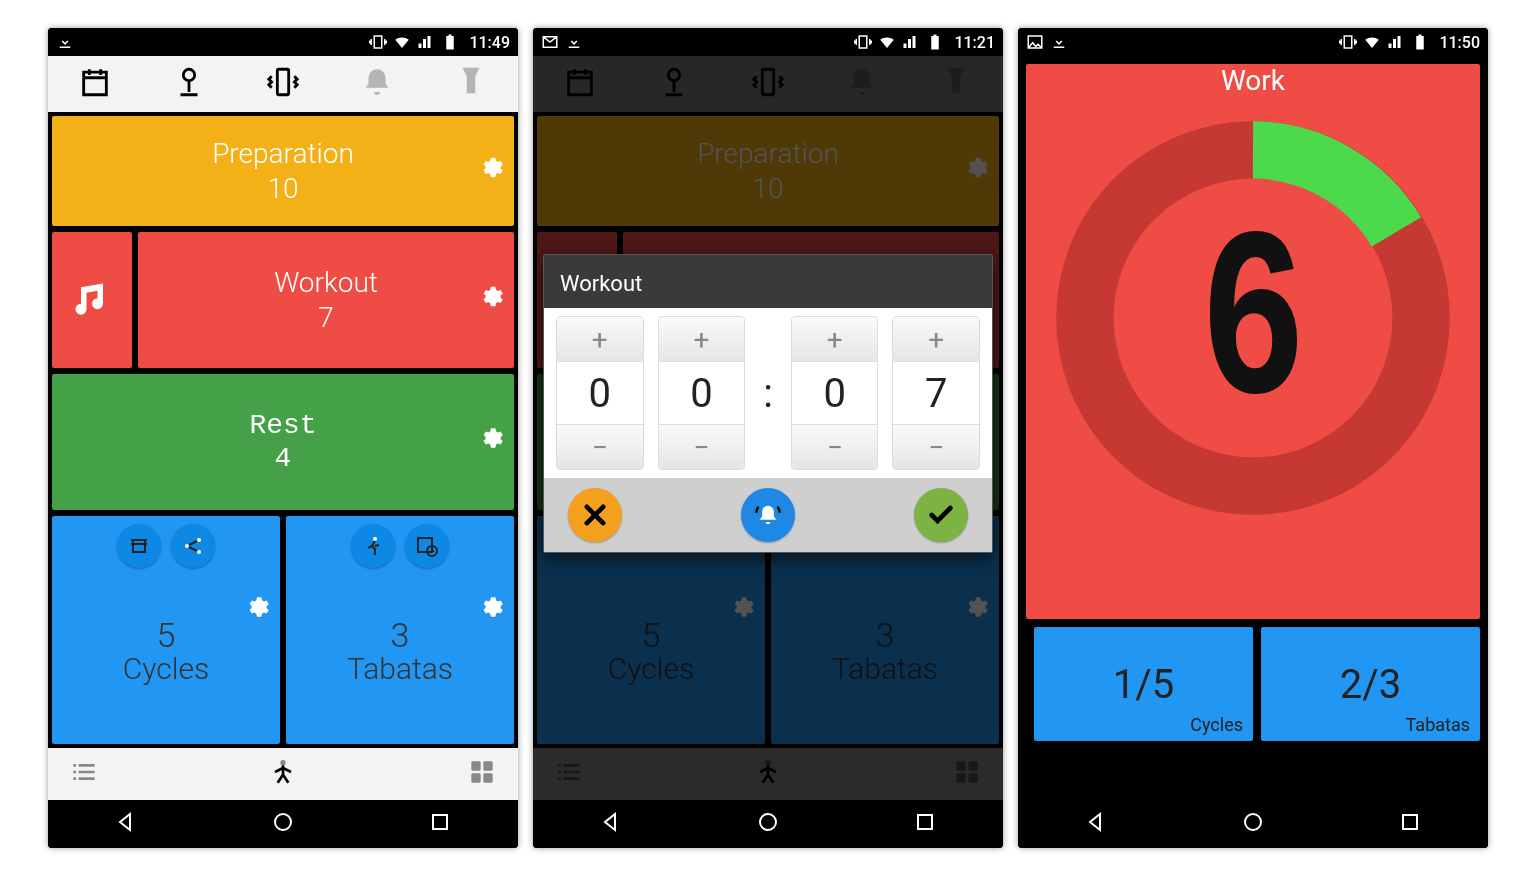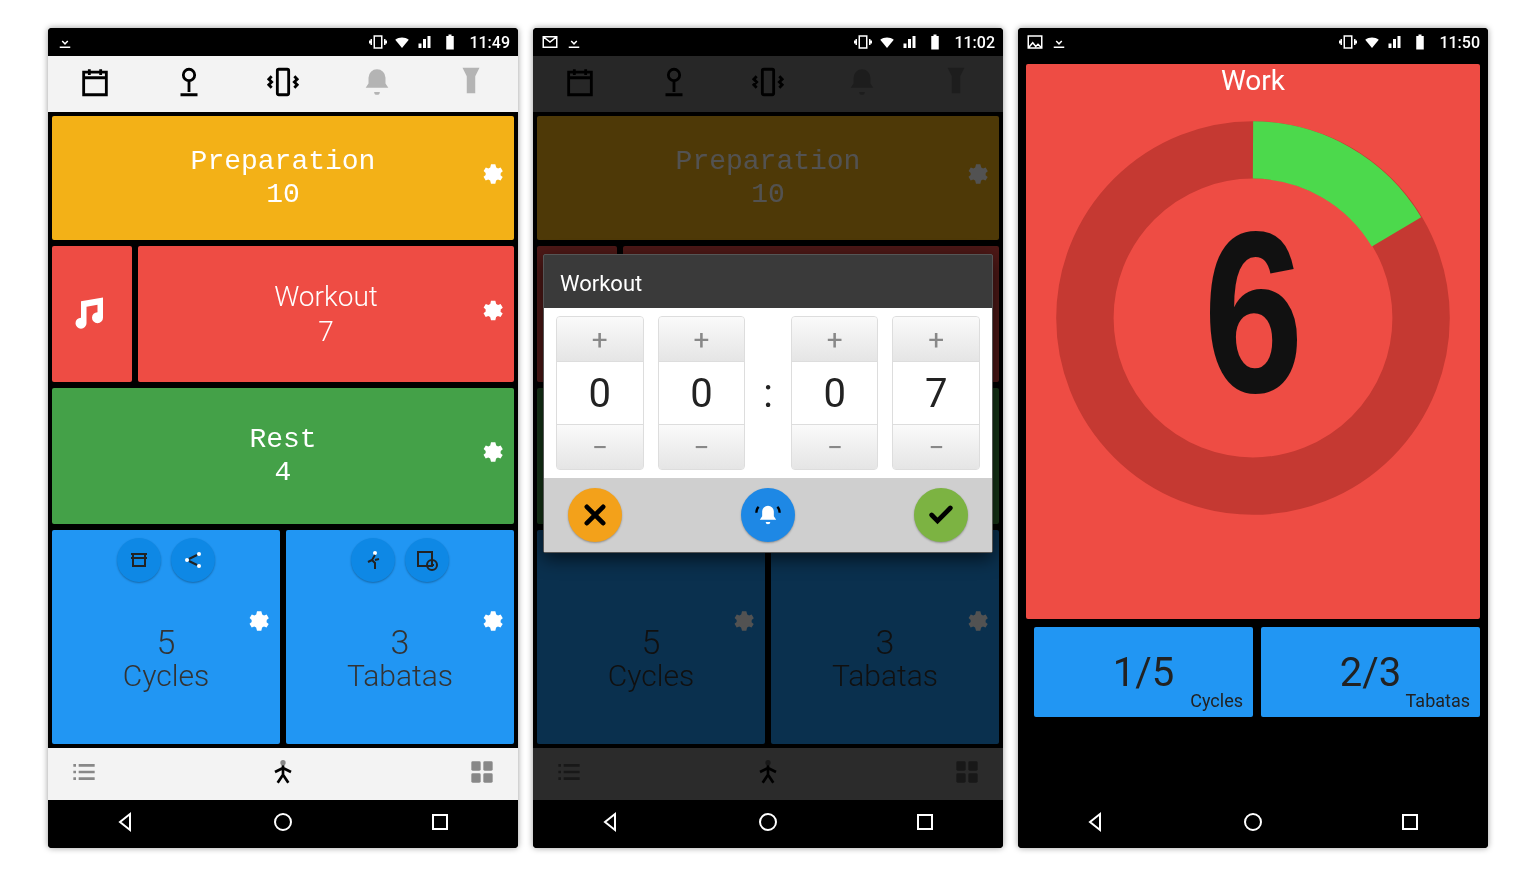--- a/index.html
+++ b/index.html
@@ -66,21 +66,21 @@
   .block {
     border-radius:2px;
     position:relative;
     color:#fff;
     display:flex; flex-direction:column; justify-content:center; align-items:center;
     font-size:28px; font-weight:300;
     box-shadow: 0 1px 2px rgba(0,0,0,.3);
   }
   .block .title { font-size:28px; }
   .block .val   { font-size:28px; margin-top:2px;}
-  .block-prep { background:#F3B117; height:124px;font-family:Liberation Mono, monospace;}
+  .block-prep { background:#F3B117; height:110px;}
   .block-row  { display:flex; gap:6px; height:136px;}
   .block-music { width:80px; background:#EE4C44; display:flex; align-items:center; justify-content:center;}
   .block-workout { flex:1; background:#EE4C44;}
   .block-rest { background:#44A148; height:136px;font-family:Liberation Mono, monospace;}
   .block-bottom { display:flex; gap:6px; flex:1;}
   .block-half { flex:1; background:#2196F3; position:relative; color:#222;}
   .gear-btn {
     position:absolute; right:10px; top:50%; transform:translateY(-50%);
   }
   .gear-btn svg { width:26px; height:26px; fill:#fff;}
@@ -135,21 +135,21 @@
     display:flex; flex-direction:column; align-items:center; color:#fff;
   }
   .timer-title { font-size:28px; }
   .ring-wrap { position:relative; width:410px; height:410px; margin-top:16px;}
   .ring-wrap svg{ width:100%; height:100%; display:block;}
   .digit {
     position:absolute; inset:0; display:flex; align-items:center; justify-content:center;
     font-size:240px; color:#111; font-family:"DSEG7","Courier New",monospace; font-weight:600;
     transform:scaleX(.75) translateY(10px);
   }
-  .ct-row { position:absolute; left:16px; right:8px; top:571px; height:90px; display:flex; gap:8px;}
+  .ct-row { position:absolute; left:16px; right:8px; top:571px; height:114px; display:flex; gap:8px;}
   .ct-block { flex:1; background:#2196F3; border-radius:2px; position:relative; display:flex; align-items:center; justify-content:center;}
   .ct-block .v { font-size:40px; color:#222;}
   .ct-block .l { position:absolute; right:10px; bottom:6px; font-size:18px; color:#222;}
   .scr3-bottom {
     position:absolute; left:0; right:0; bottom:0; height:52px; background:#f3f3f3;
     display:flex; align-items:center; justify-content:center;
   }
   .elapsed { font-size:28px; color:#222;}
   .fab {
     position:absolute; right:14px; bottom:6px; width:48px; height:48px; border-radius:50%; background:#1F4FA7;
@@ -435,21 +435,21 @@
         <span class="sicon">
             <svg>
               <use href="#i-signal"></use>
             </svg>
           </span>
         <span class="sicon">
             <svg>
               <use href="#i-battery"></use>
             </svg>
           </span>
-        <span class="time">11:02</span>
+        <span class="time">11:21</span>
       </div>
     </div>
 
     <div class="scr2-body">
 
       <div class="dim-clone">
         <div class="top-toolbar" style="filter:brightness(.5)">
           <span class="ttab"><svg>
                 <use href="#i-calendar"></use>
               </svg></span>

